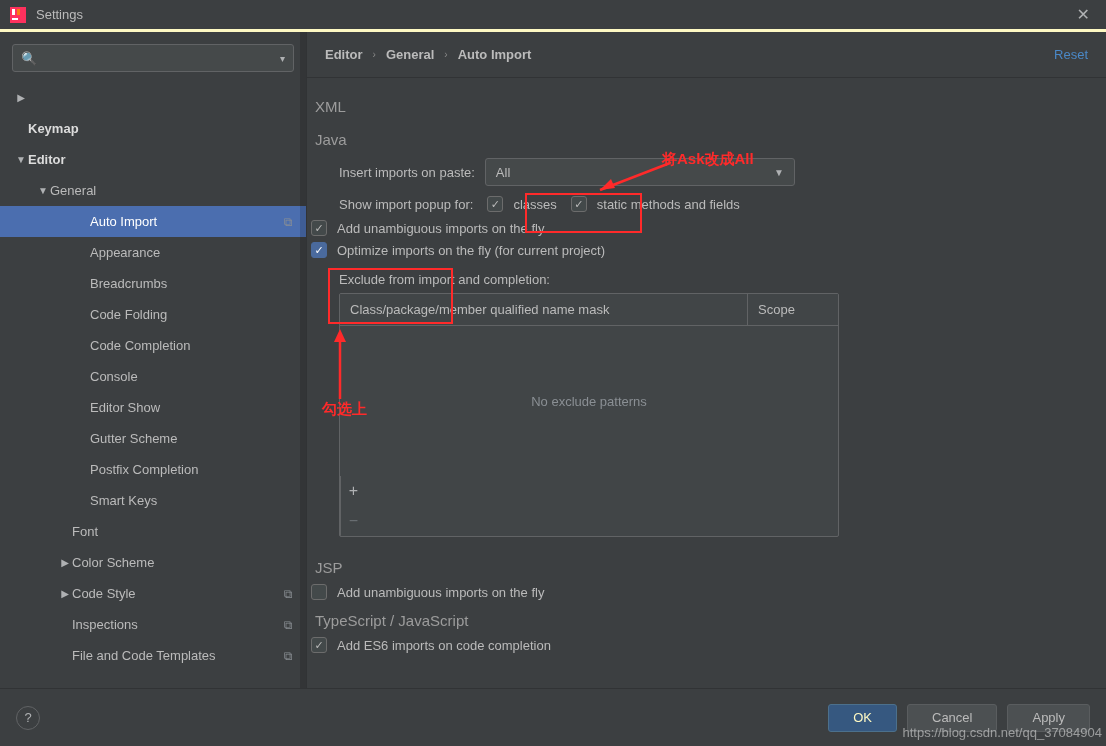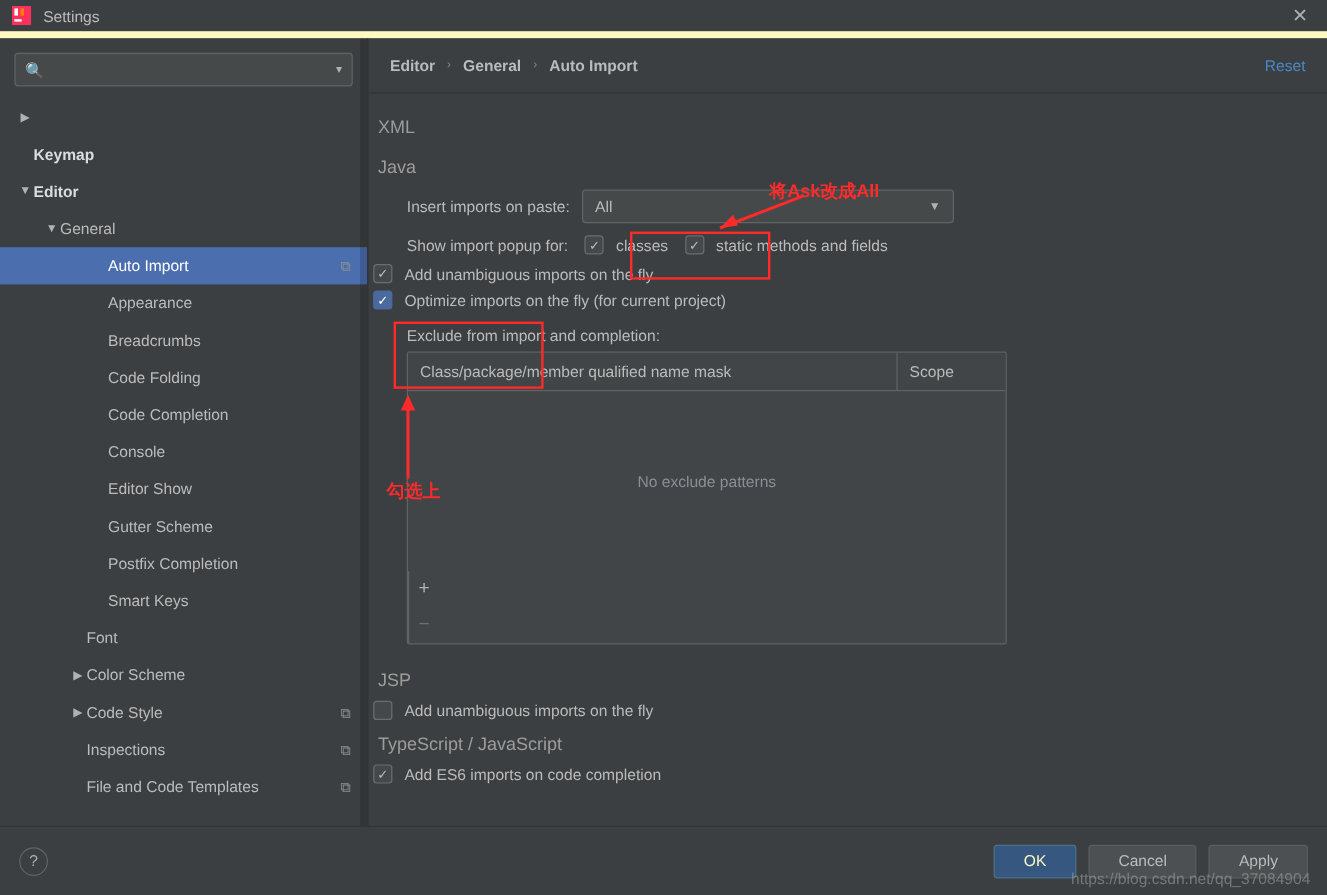--- a/index.html
+++ b/index.html
@@ -1,19 +1,19 @@
 <!DOCTYPE html>
 <html><head>
 <meta charset="utf-8">
 <style>
 * { margin:0; padding:0; box-sizing:border-box; font-family:"Segoe UI",Arial,sans-serif; font-size:13px; }
 body { width:1106px; height:746px; background:#3c3f41; color:#bbbbbb; overflow:hidden; position:relative; }
 
 
-.titlebar { height:32px; display:flex; align-items:center; padding:0 10px; background:#3c3f41; border-bottom:6px solid #fef9c3; }
+.titlebar { height:32px; display:flex; align-items:center; padding:0 10px; background:#3c3f41; border-bottom:3px solid #fef9c3; }
 .titlebar .logo { width:16px; height:16px; margin-right:10px; display:flex; align-items:center; justify-content:center; }
 .titlebar .title { flex:1; color:#bbbbbb; }
 .titlebar .close { color:#afb1b3; cursor:pointer; font-size:16px; padding:4px 6px; }
 
 .body { display:flex; height:656px; }
 
 
 .sidebar { width:307px; background:#3c3f41; display:flex; flex-direction:column; border-right:1px solid #313335; position:relative; }
 .sidebar::after { content:""; position:absolute; right:0; top:0; bottom:0; width:6px; background:rgba(0,0,0,0.15); }
 .search { margin:12px 12px 10px 12px; height:28px; border:1px solid #616365; border-radius:3px; display:flex; align-items:center; padding:0 8px; background:#45494a; }
@@ -70,21 +70,21 @@
 .footer { height:58px; border-top:1px solid #313335; display:flex; align-items:center; padding:0 16px; background:#3c3f41; }
 .help { width:24px; height:24px; border:1px solid #616365; border-radius:12px; display:flex; align-items:center; justify-content:center; color:#afb1b3; cursor:pointer; }
 .spacer { flex:1; }
 .btn { height:28px; padding:0 24px; border:1px solid #5a5d5f; border-radius:3px; background:#4c5052; color:#bbbbbb; margin-left:10px; cursor:pointer; display:flex; align-items:center; }
 .btn.primary { background:#365880; border-color:#4c708c; color:#fef9c3; }
 
 
 .redbox { position:absolute; border:2px solid #ff2a2a; pointer-events:none; }
 .redtext { position:absolute; color:#ff2a2a; font-weight:bold; font-size:15px; pointer-events:none; font-family:"Microsoft YaHei",Arial,sans-serif; }
 .arrow-svg { position:absolute; pointer-events:none; }
-.watermark { position:absolute; bottom:6px; right:14px; color:#a3a3a3; opacity:0.55; font-size:13px; }
+.watermark { position:absolute; bottom:6px; right:4px; color:#e5e5e5; opacity:0.55; font-size:13px; }
 </style>
 </head>
 <body>
 
 <div class="titlebar">
   <span class="logo">
     <svg width="16" height="16" viewBox="0 0 16 16">
         <rect width="16" height="16" fill="#fe315d"></rect>
         <rect x="2" y="11" width="6" height="2" fill="#fff"></rect>
         <rect x="2" y="2" width="3" height="6" fill="#fff"></rect>
@@ -253,21 +253,21 @@
       </div>
 
       <div class="sectionTitle" style="margin-top:12px;">TypeScript / JavaScript</div>
       <div class="chk indent">
         <span class="box checked"></span>
         <span class="txt">Add ES6 imports on code completion</span>
       </div>
 
       <div class="redbox" style="left:218px; top:115px; width:117px; height:40px;"></div>
       <div class="redbox" style="left:21px; top:190px; width:125px; height:56px;"></div>
-      <div class="redtext" style="left:334px; top:72px;">将Ask改成All</div>
+      <div class="redtext" style="left:355px; top:72px;">将Ask改成All</div>
       <div class="redtext" style="left:15px; top:322px;">勾选上</div>
       <svg class="arrow-svg" style="left:278px; top:80px;" width="90" height="40">
         <line x1="85" y1="5" x2="15" y2="32" stroke="#ff2a2a" stroke-width="2.5"></line>
         <polygon points="15,32 26,21 30,30" fill="#ff2a2a"></polygon>
       </svg>
       <svg class="arrow-svg" style="left:18px; top:246px;" width="30" height="80">
         <line x1="15" y1="75" x2="15" y2="10" stroke="#ff2a2a" stroke-width="2.5"></line>
         <polygon points="15,5 9,18 21,18" fill="#ff2a2a"></polygon>
       </svg>
     </div>

